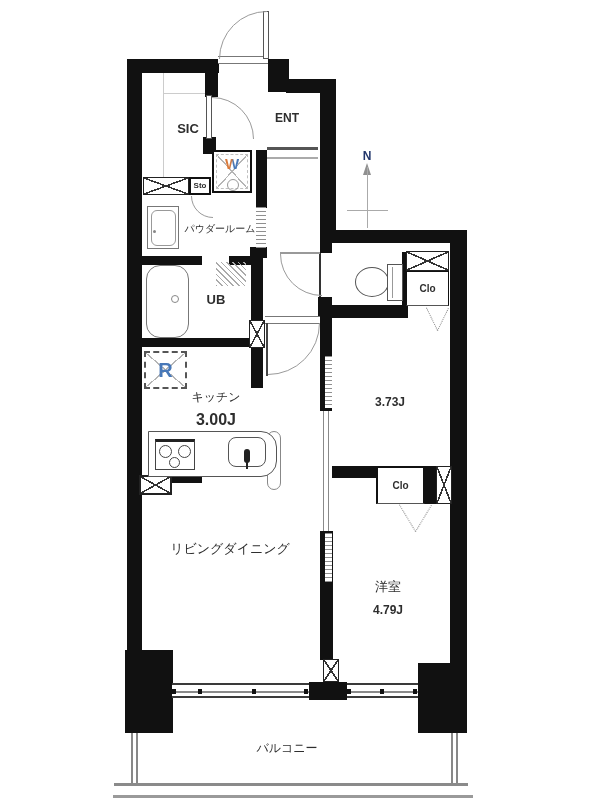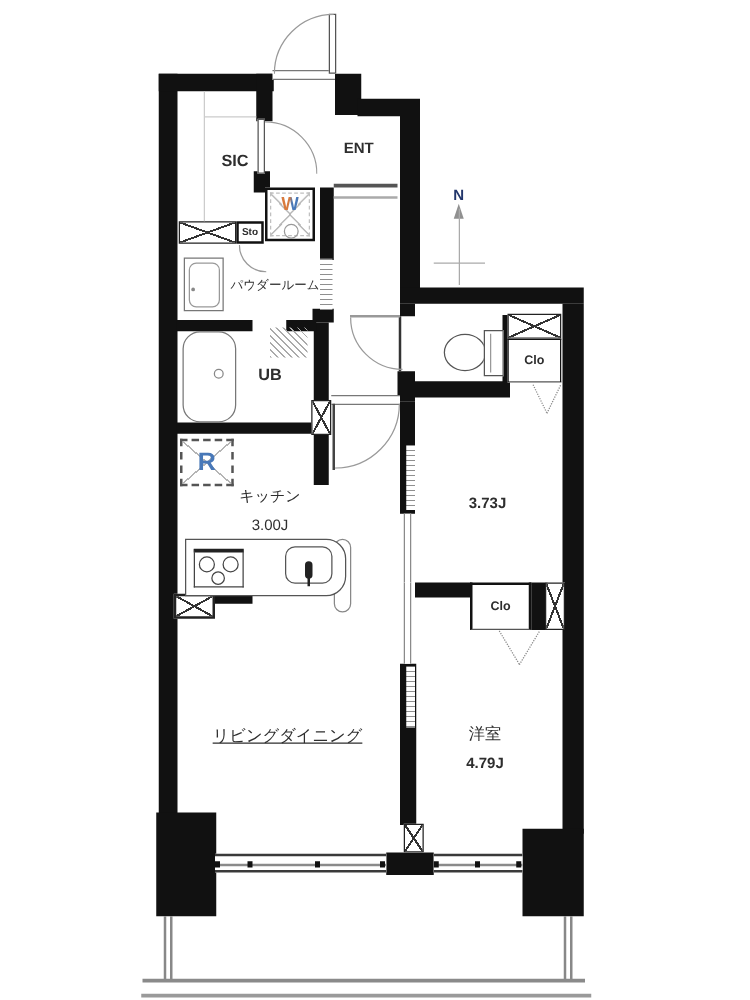--- a/index.html
+++ b/index.html
@@ -190,19 +190,20 @@
   <div class="lbl" style="left:359px;top:149px;width:16px;height:14px;font-size:12px;font-weight:bold;color:#22366b;">N</div>
   <div class="abs" style="left:363px;top:163px;width:0;height:0;border-left:4.5px solid transparent;border-right:4.5px solid transparent;border-bottom:12px solid #909090;"></div>
   <div class="gl" style="left:367px;top:167px;width:1px;height:61px;background:#aaa;"></div>
   <div class="gl" style="left:347px;top:210px;width:41px;height:1px;background:#aaa;"></div>
 
   <div class="lbl" style="left:158px;top:120px;width:60px;height:16px;font-size:13px;font-weight:bold;">SIC</div>
   <div class="lbl" style="left:257px;top:110px;width:60px;height:16px;font-size:12px;font-weight:bold;">ENT</div>
   <div class="lbl" style="left:158px;top:222px;width:124px;height:13px;font-size:10px;">パウダールーム</div>
   <div class="lbl" style="left:196px;top:291px;width:40px;height:16px;font-size:13px;font-weight:bold;">UB</div>
   <div class="lbl" style="left:166px;top:390px;width:100px;height:14px;font-size:12px;">キッチン</div>
-  <div class="lbl" style="left:166px;top:412px;width:100px;height:15px;font-size:12px;font-weight:normal;">3.00J</div>
+  <div class="lbl" style="left:166px;top:412px;width:100px;height:15px;font-size:16px;font-weight:bold;">3.00J</div>
   <div class="lbl" style="left:330px;top:394px;width:120px;height:15px;font-size:12px;font-weight:bold;">3.73J</div>
-  <div class="lbl" style="left:140px;top:580px;width:180px;height:17px;font-size:13px;text-decoration:underline;">リビングダイニング</div>
+  <div class="lbl" style="left:140px;top:540px;width:180px;height:17px;font-size:13px;">リビングダイニング</div>
   <div class="lbl" style="left:348px;top:578px;width:80px;height:17px;font-size:13px;">洋室</div>
   <div class="lbl" style="left:348px;top:602px;width:80px;height:16px;font-size:12px;font-weight:bold;">4.79J</div>
+  <div class="lbl" style="left:227px;top:739px;width:120px;height:17px;font-size:12px;">バルコニー</div>
 
 </div>
 
 </body></html>

